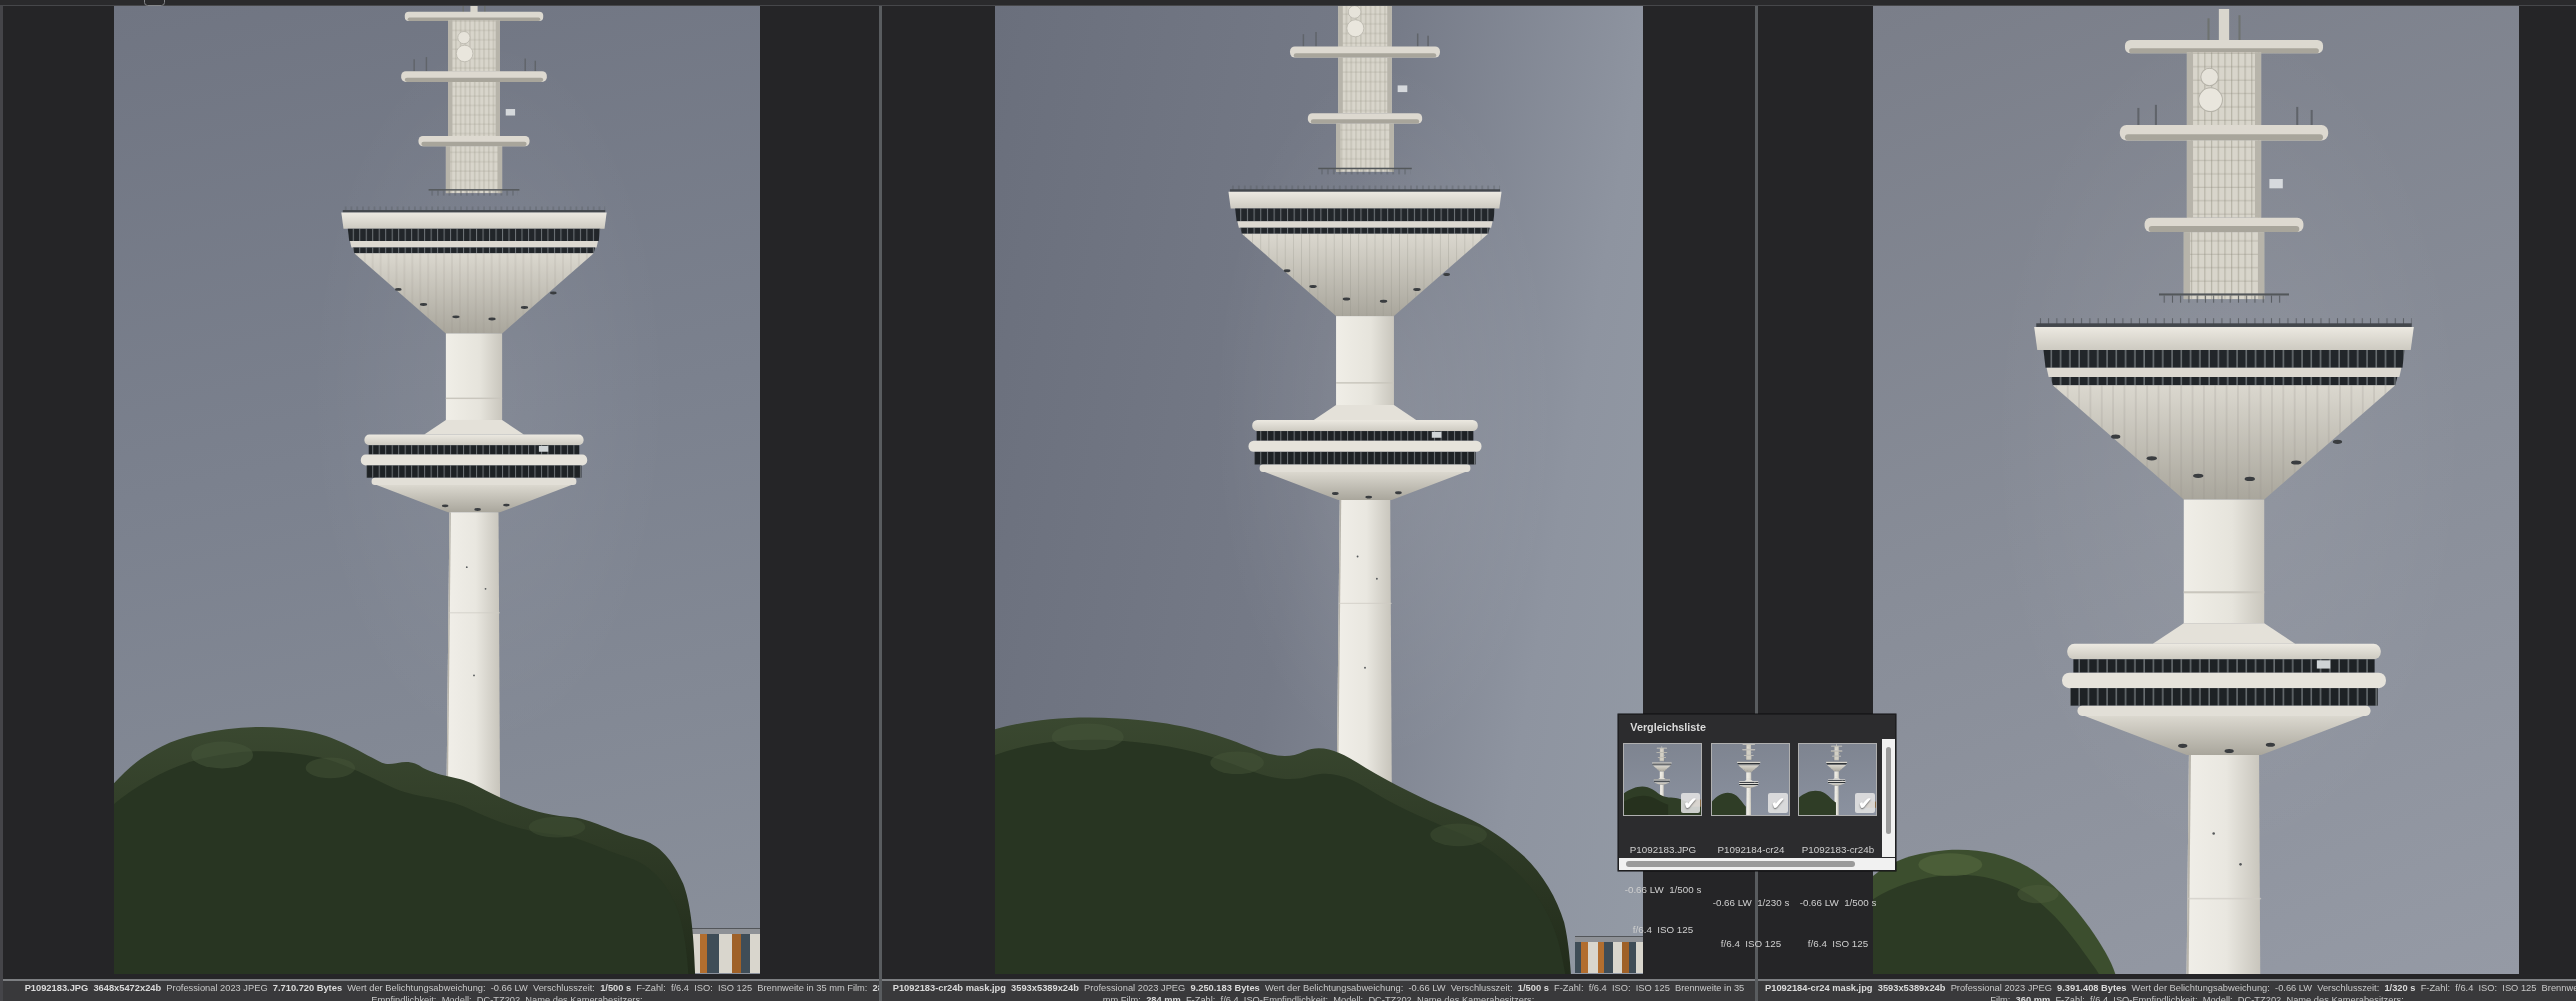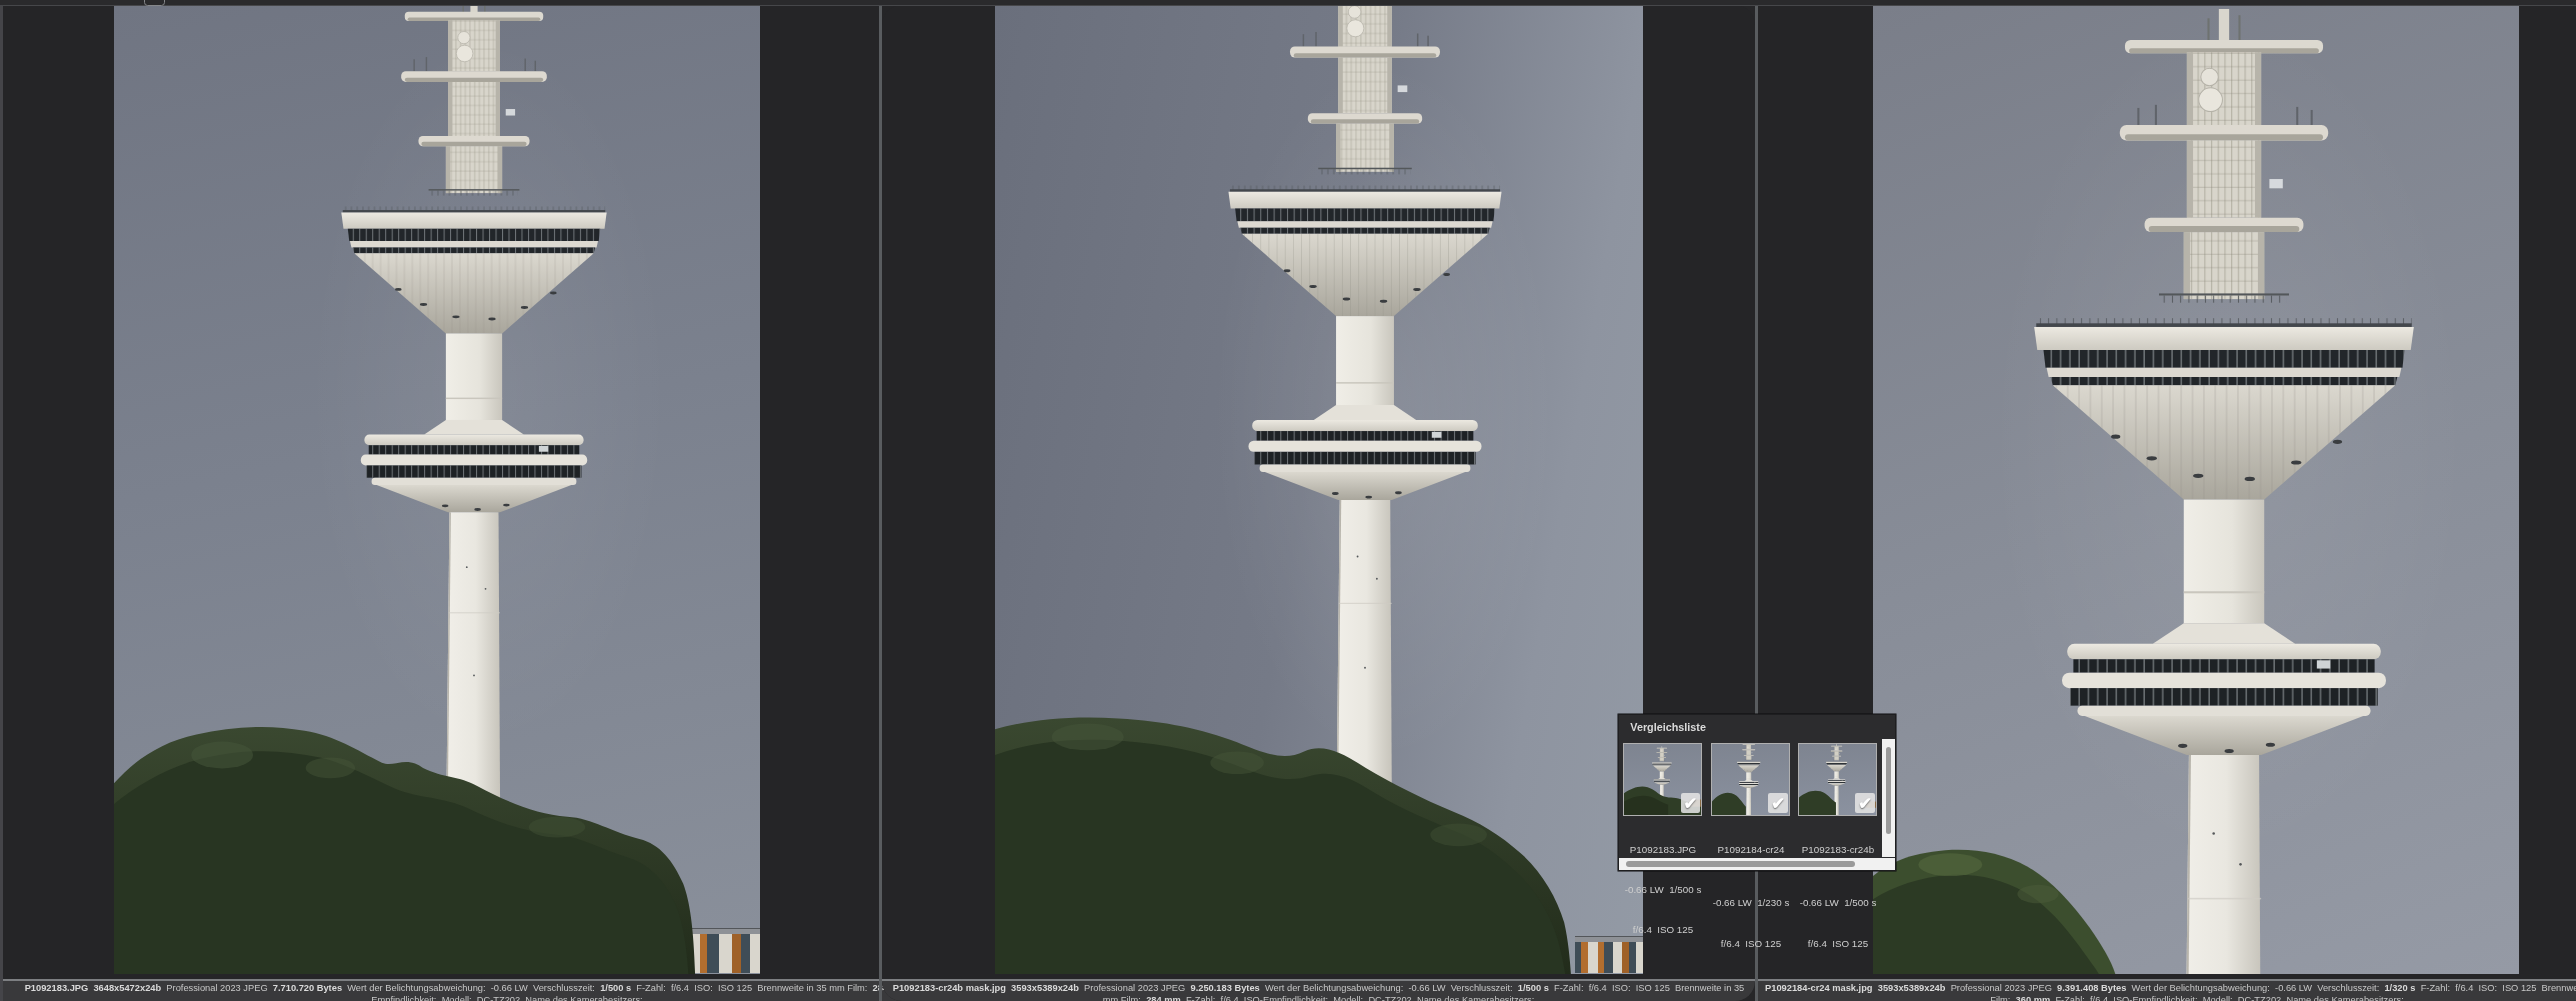--- a/index.html
+++ b/index.html
@@ -9,21 +9,21 @@
   }
   
   .top-strip{position:absolute;left:0;top:0;width:2637px;height:5.2px;background:#2a2a2c;border-bottom:1px solid #46474a;z-index:40;}
   .top-tab{position:absolute;left:144px;top:-3.6px;width:18.5px;height:7.2px;border:1px solid #85878a;border-radius:3.6px;background:#2a2a2c;}
   .left-strip{position:absolute;left:0;top:5.2px;width:3.1px;height:996px;background:#454549;z-index:30;}
   .pane-separator{position:absolute;top:5.2px;width:2.6px;height:996px;background:#595c5f;z-index:30;}
   #sep1{left:879px;} #sep2{left:1755px;}
 
   
   .pane{position:absolute;top:5.2px;height:996px;background:#252527;overflow:hidden;}
-  #pane1{left:0;width:1014px;} #pane2{left:882px;width:873px;border-radius:20px;} #pane3{left:1757px;width:880px;}
+  #pane1{left:0;width:1014px;} #pane2{left:882px;width:873px;} #pane3{left:1757px;width:880px;}
 
   .photo{position:absolute;top:0;height:969px;overflow:hidden;}
   #photo1{left:114px;width:646px;
     background:radial-gradient(ellipse 258px 515px at 58% 40%, rgba(255,255,255,.07), rgba(255,255,255,0) 70%),
                linear-gradient(168deg,#707582 0%,#7b818e 45%,#8a909b 100%);}
   #photo2{left:113px;width:648px;
     background:radial-gradient(ellipse 237px 489px at 60% 42%, rgba(255,255,255,.10), rgba(255,255,255,0) 72%),
                linear-gradient(100deg,#6a6f7c 0%,#757a87 48%,#8e94a0 80%,#939aa5 100%);}
   #photo3{left:116px;width:646px;
     background:radial-gradient(ellipse 319px 567px at 55% 45%, rgba(255,255,255,.08), rgba(255,255,255,0) 75%),

